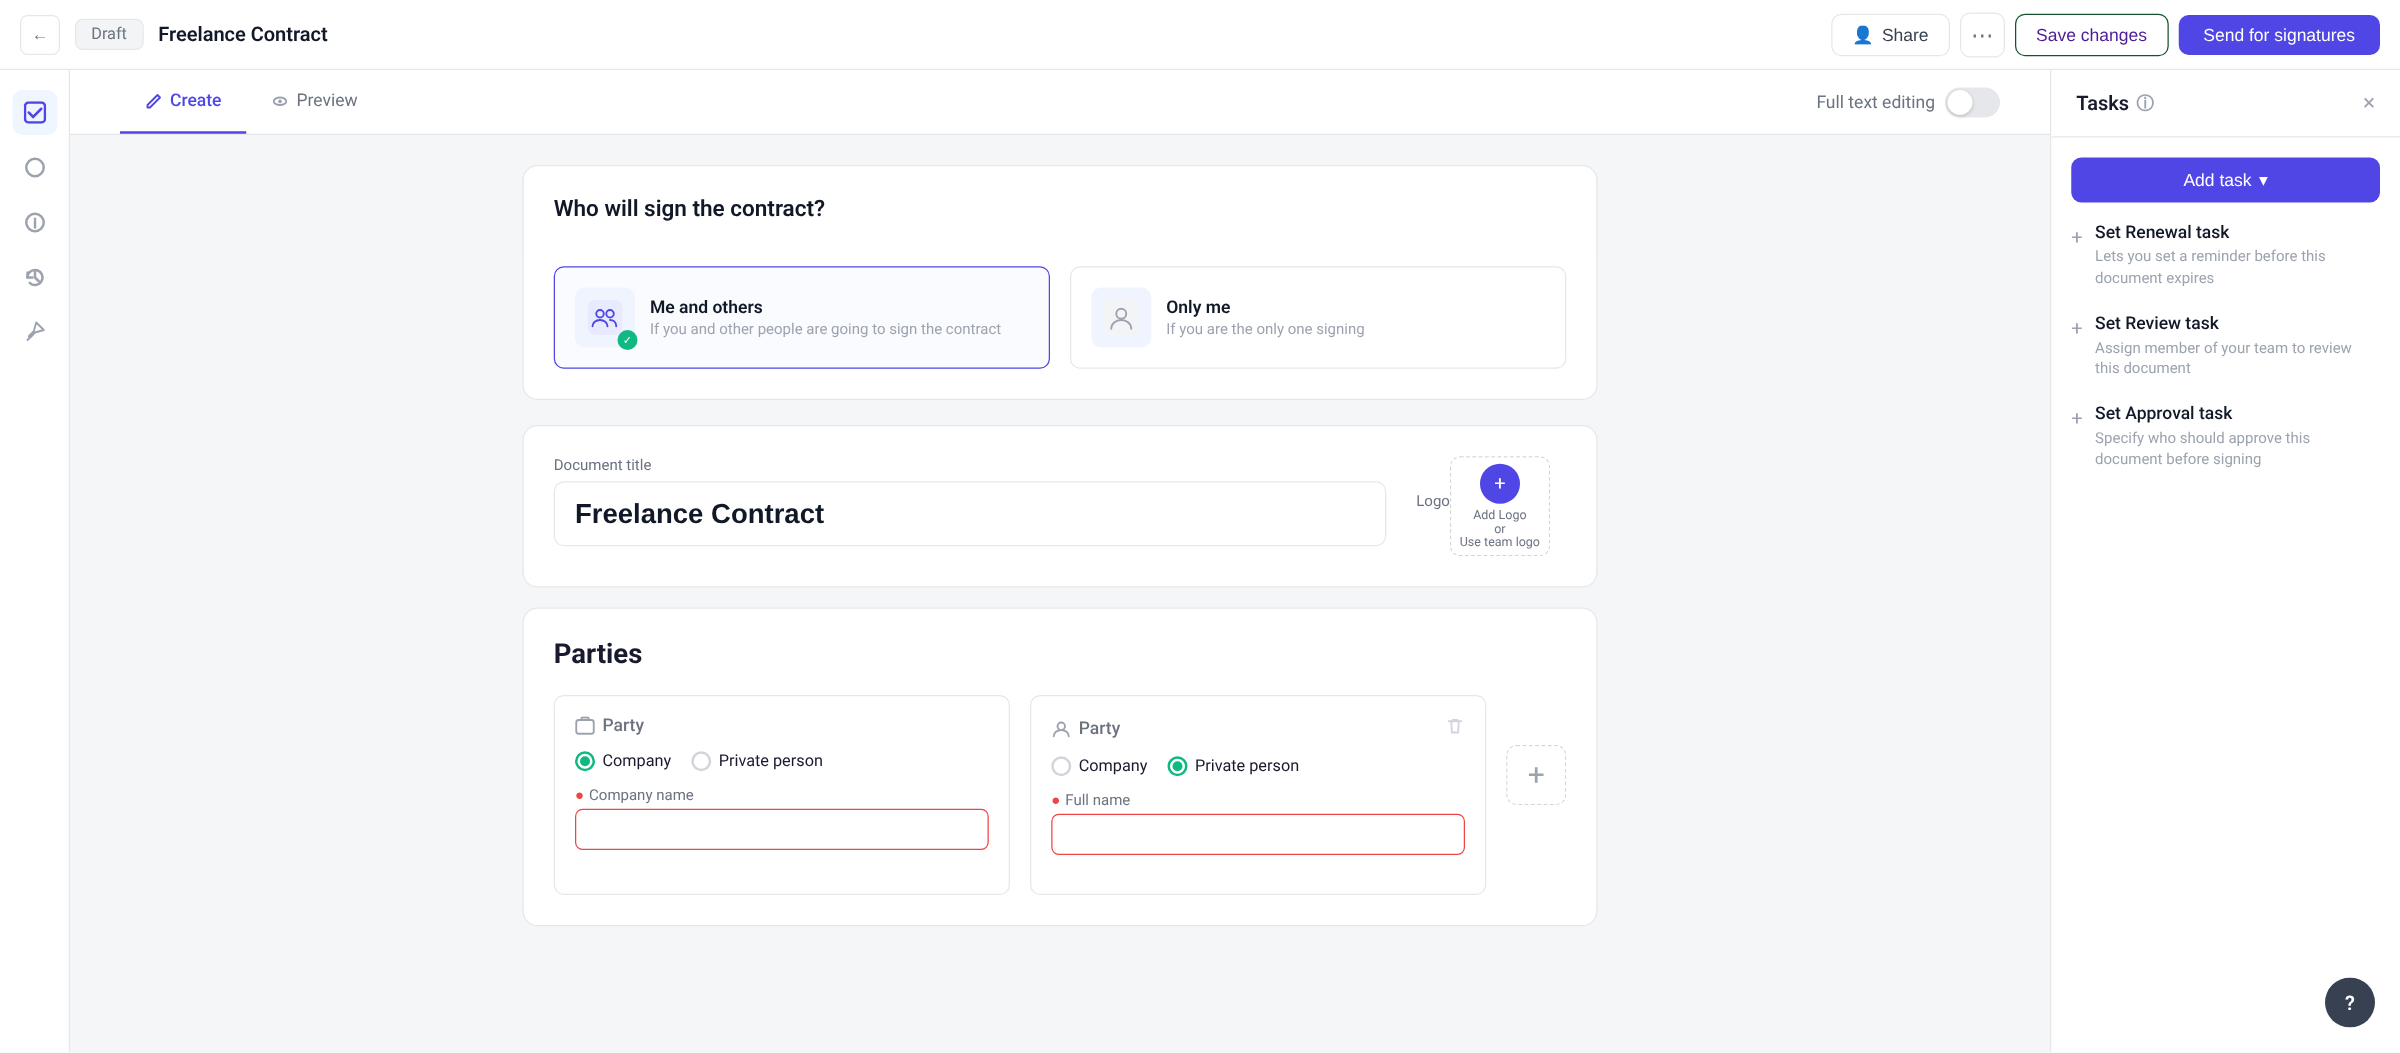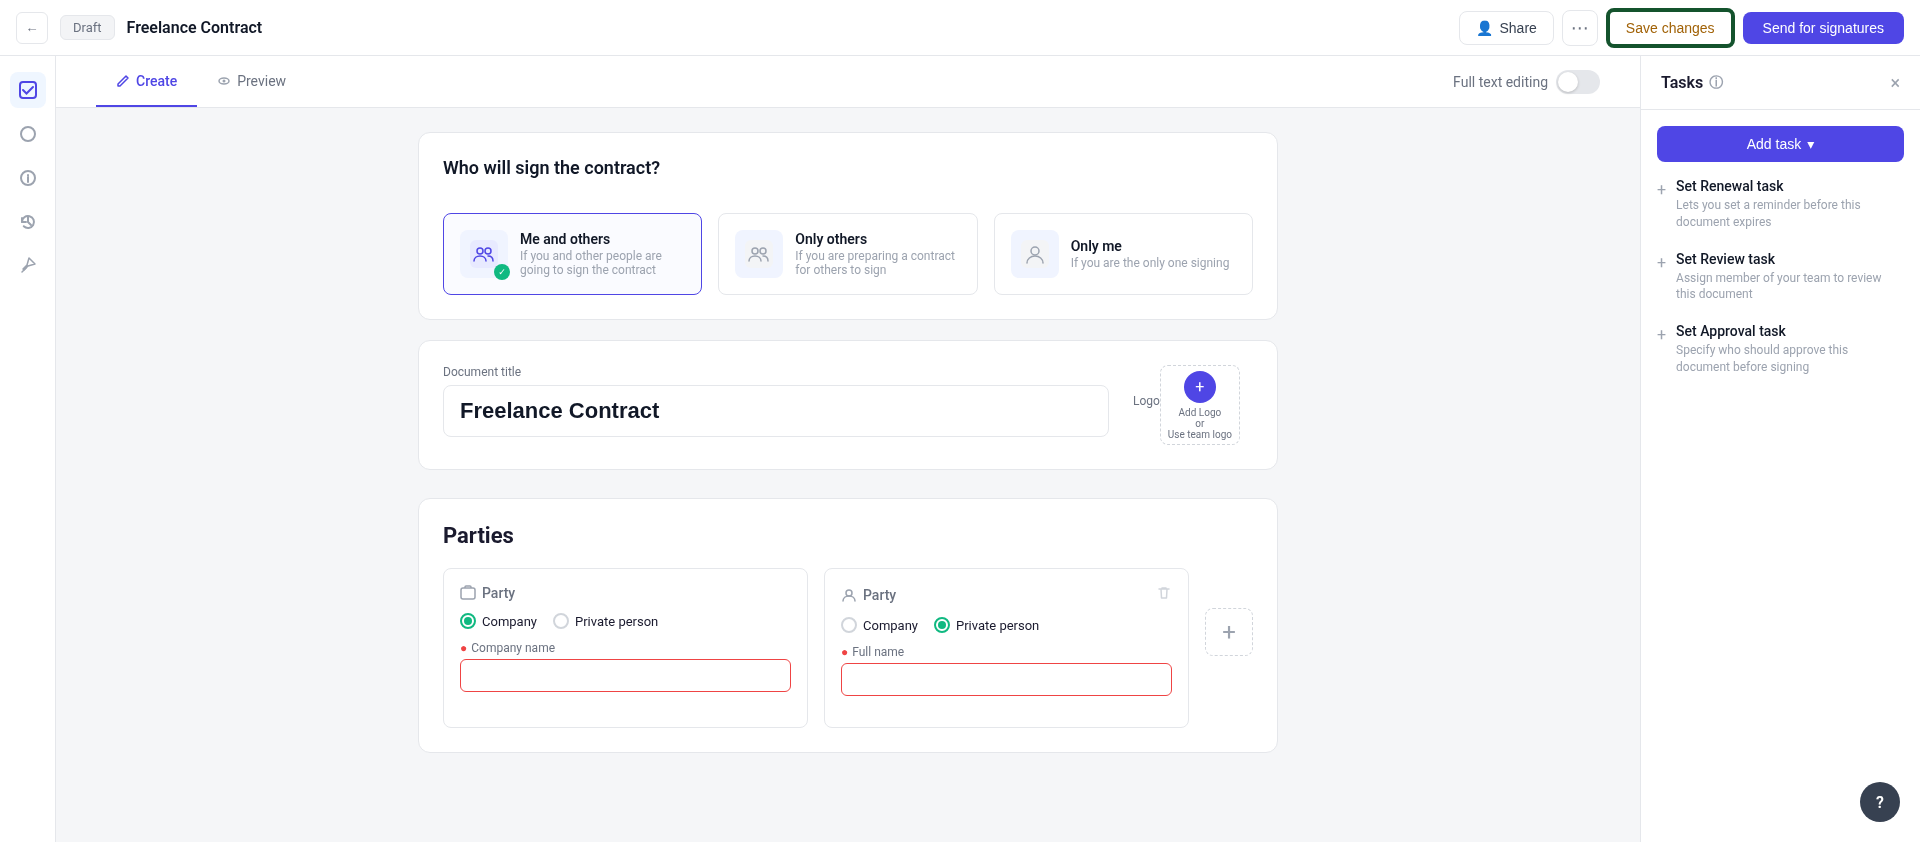--- a/index.html
+++ b/index.html
@@ -27,22 +27,22 @@
       display: flex; align-items: center; gap: 6px; padding: 8px 16px;
       border: 1px solid #e5e7eb; border-radius: 8px; background: #fff;
       cursor: pointer; font-size: 14px; color: #374151;
     }
     .more-btn {
       width: 36px; height: 36px; border: 1px solid #e5e7eb; border-radius: 8px;
       background: #fff; display: flex; align-items: center; justify-content: center;
       cursor: pointer; color: #6b7280; font-size: 18px;
     }
     .save-btn {
-      padding: 8px 16px; border: 4px solid #14532d; border-radius: 8px;
-      background: #fff; cursor: pointer; font-size: 14px; color: #a16207;
+      padding: 8px 16px; border: 1px solid #14532d; border-radius: 8px;
+      background: #fff; cursor: pointer; font-size: 14px; color: #4c1d95;
     }
     .send-btn {
       padding: 8px 20px; border: none; border-radius: 8px;
       background: #4f46e5; cursor: pointer; font-size: 14px; color: #fff;
       font-weight: 500;
     }
 
     
     .main-layout {
       display: flex; margin-top: 56px; height: calc(842px - 56px);
@@ -115,21 +115,21 @@
       width: 16px; height: 16px; background: #10b981; border-radius: 50%;
       display: flex; align-items: center; justify-content: center;
       color: #fff; font-size: 9px;
     }
     .sign-option-text h4 { font-size: 14px; font-weight: 600; color: #111827; }
     .sign-option-text p { font-size: 12px; color: #9ca3af; margin-top: 2px; }
 
     
     .doc-header-card {
       background: #fff; border-radius: 12px; border: 1px solid #e5e7eb;
-      padding: 24px; margin-bottom: 28px; display: flex; gap: 24px;
+      padding: 24px; margin-bottom: 16px; display: flex; gap: 24px;
     }
     .doc-title-section { flex: 1; }
     .field-label { font-size: 12px; color: #6b7280; margin-bottom: 6px; }
     .doc-title-input {
       width: 100%; padding: 12px 16px; border: 1px solid #e5e7eb; border-radius: 8px;
       font-size: 22px; font-weight: 600; color: #111827;
     }
     .logo-section {
       width: 120px; display: flex; flex-direction: row; align-items: center;
     }
@@ -310,35 +310,20 @@
                 <path d="M18 16c2.5 0 5 1.5 5 5" stroke="#4f46e5" stroke-width="1.5" stroke-linecap="round"></path>
               </svg>
               <div class="check-badge">✓</div>
             </div>
             <div class="sign-option-text">
               <h4>Me and others</h4>
               <p>If you and other people are going to sign the contract</p>
             </div>
           </div>
 
-          <div class="sign-option">
-            <div class="sign-option-icon">
-              <svg width="28" height="28" viewBox="0 0 28 28" fill="none">
-                <rect width="28" height="28" rx="6" fill="#f3f4f6"></rect>
-                <circle cx="10" cy="11" r="3" stroke="#9ca3af" stroke-width="1.5"></circle>
-                <circle cx="18" cy="11" r="3" stroke="#9ca3af" stroke-width="1.5"></circle>
-                <path d="M4 21c0-3 2.7-5 6-5s6 2 6 5" stroke="#9ca3af" stroke-width="1.5" stroke-linecap="round"></path>
-                <path d="M18 16c2.5 0 5 1.5 5 5" stroke="#9ca3af" stroke-width="1.5" stroke-linecap="round"></path>
-              </svg>
-            </div>
-            <div class="sign-option-text">
-              <h4>Only others</h4>
-              <p>If you are preparing a contract for others to sign</p>
-            </div>
-          </div>
 
           <div class="sign-option">
             <div class="sign-option-icon">
               <svg width="28" height="28" viewBox="0 0 28 28" fill="none">
                 <rect width="28" height="28" rx="6" fill="#f3f4f6"></rect>
                 <circle cx="14" cy="11" r="4" stroke="#9ca3af" stroke-width="1.5"></circle>
                 <path d="M6 23c0-4 3.6-7 8-7s8 3 8 7" stroke="#9ca3af" stroke-width="1.5" stroke-linecap="round"></path>
               </svg>
             </div>
             <div class="sign-option-text">

